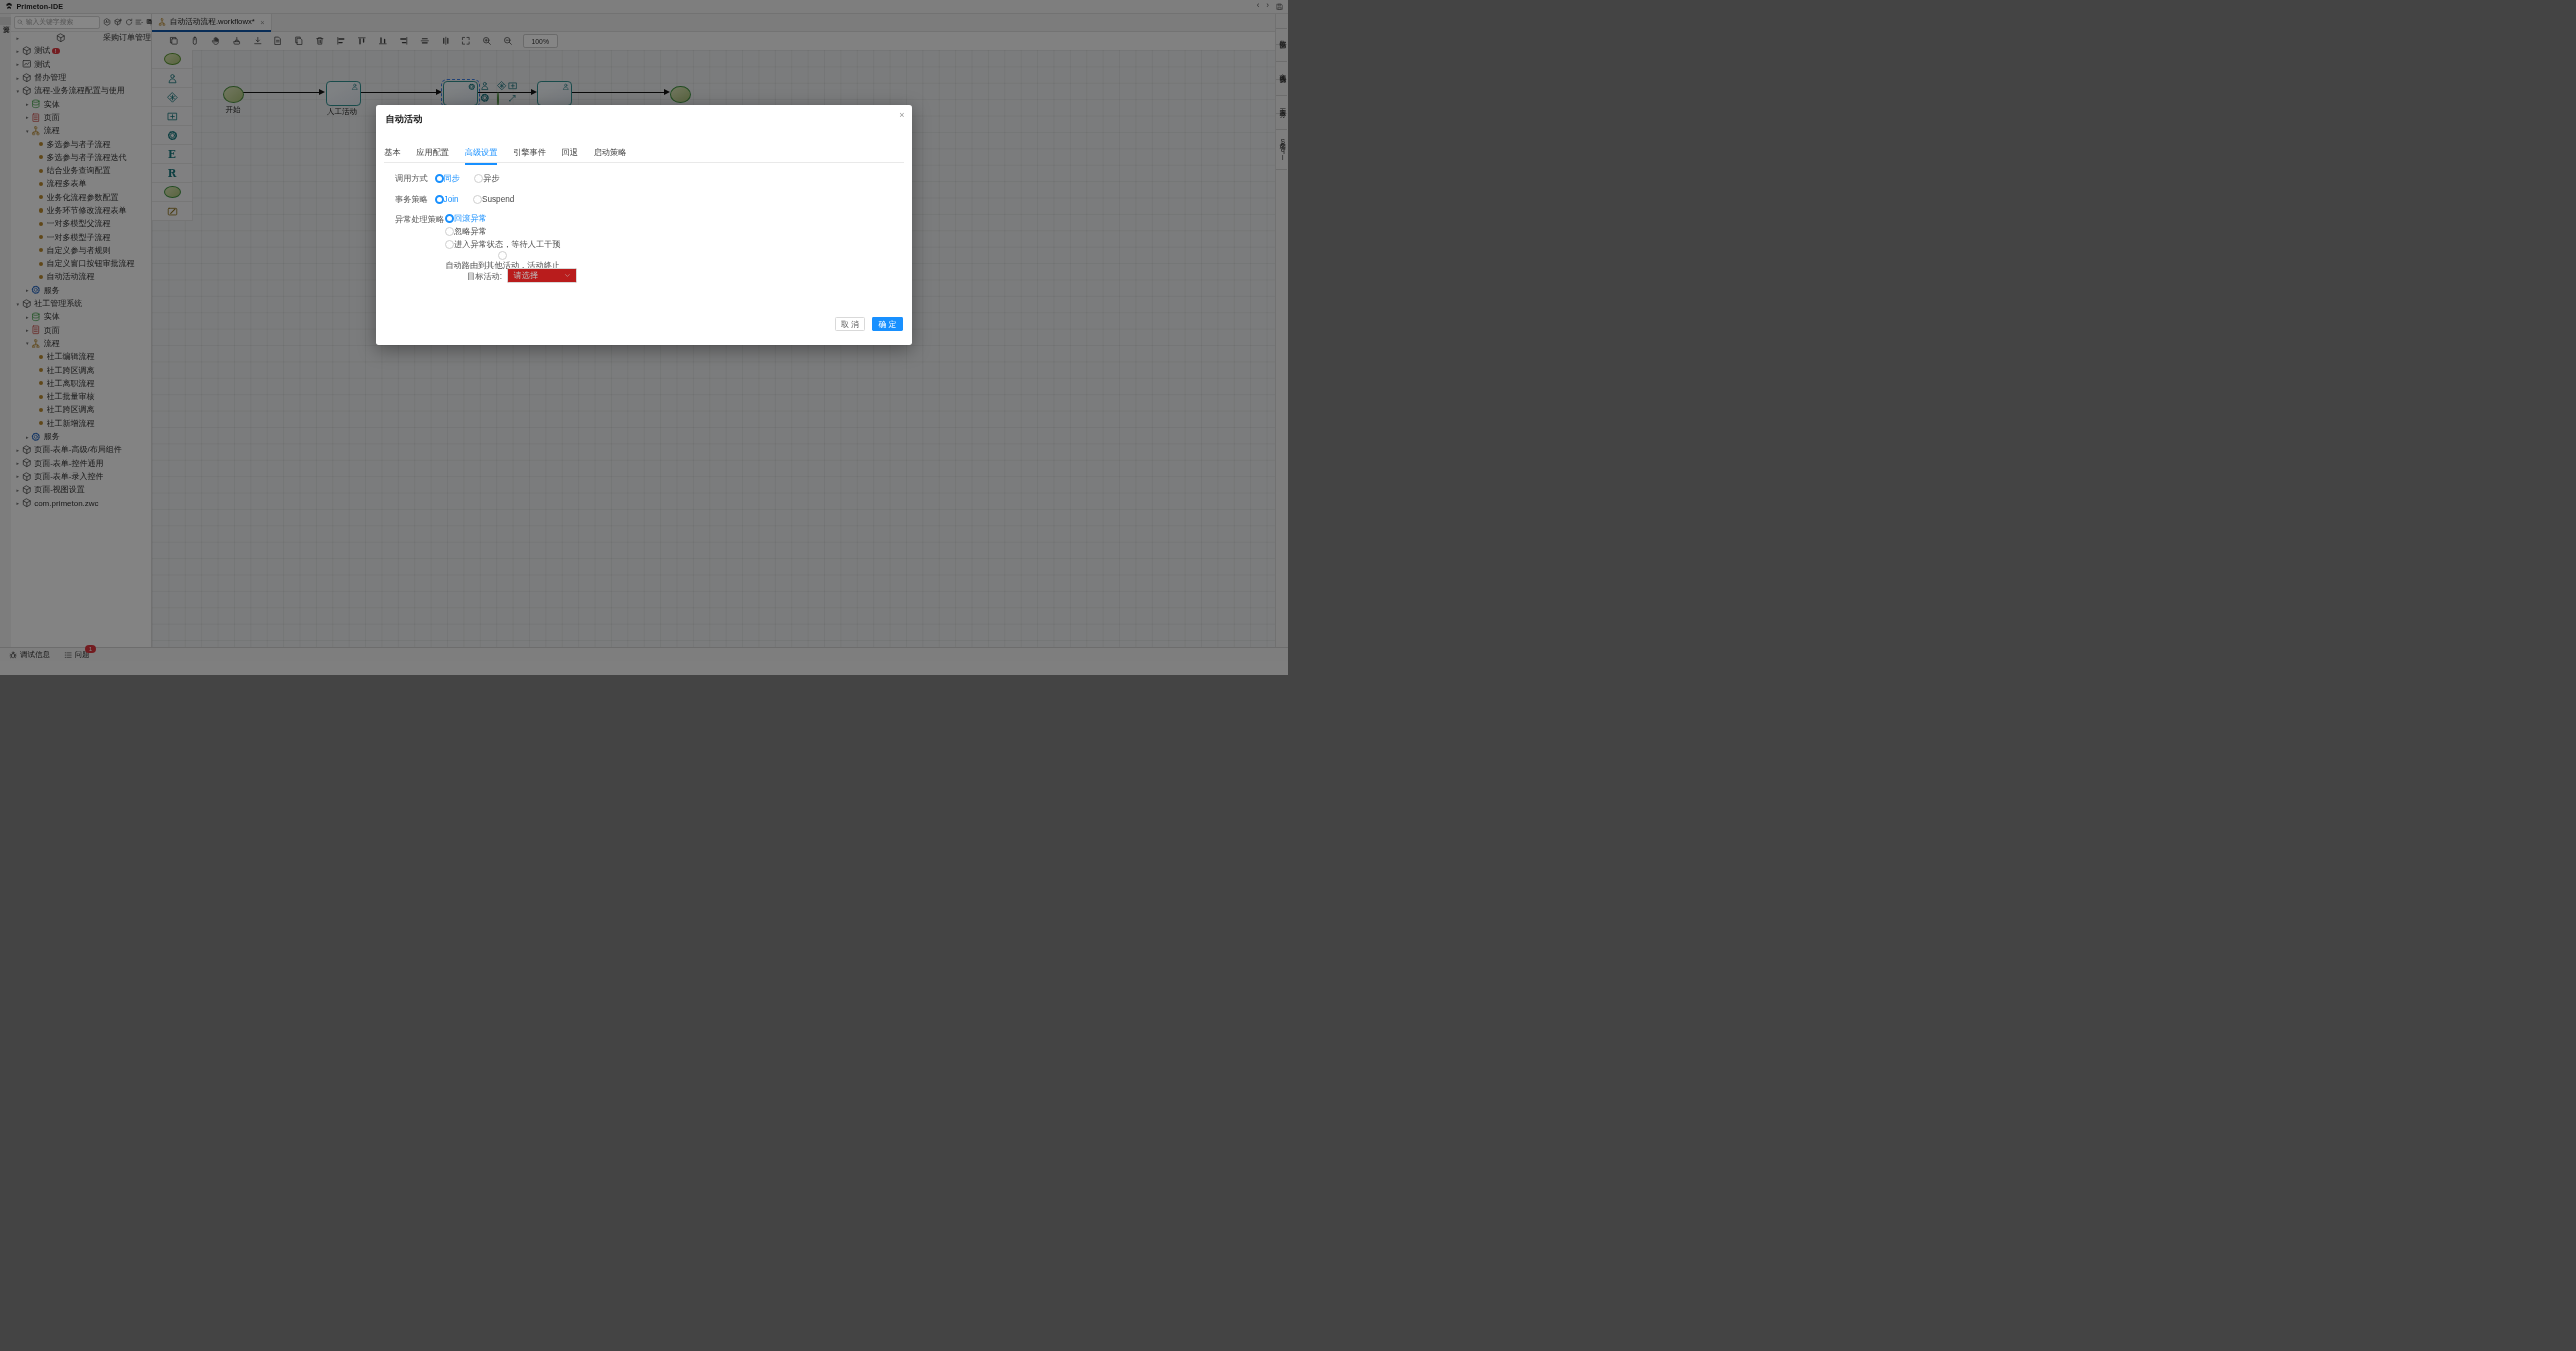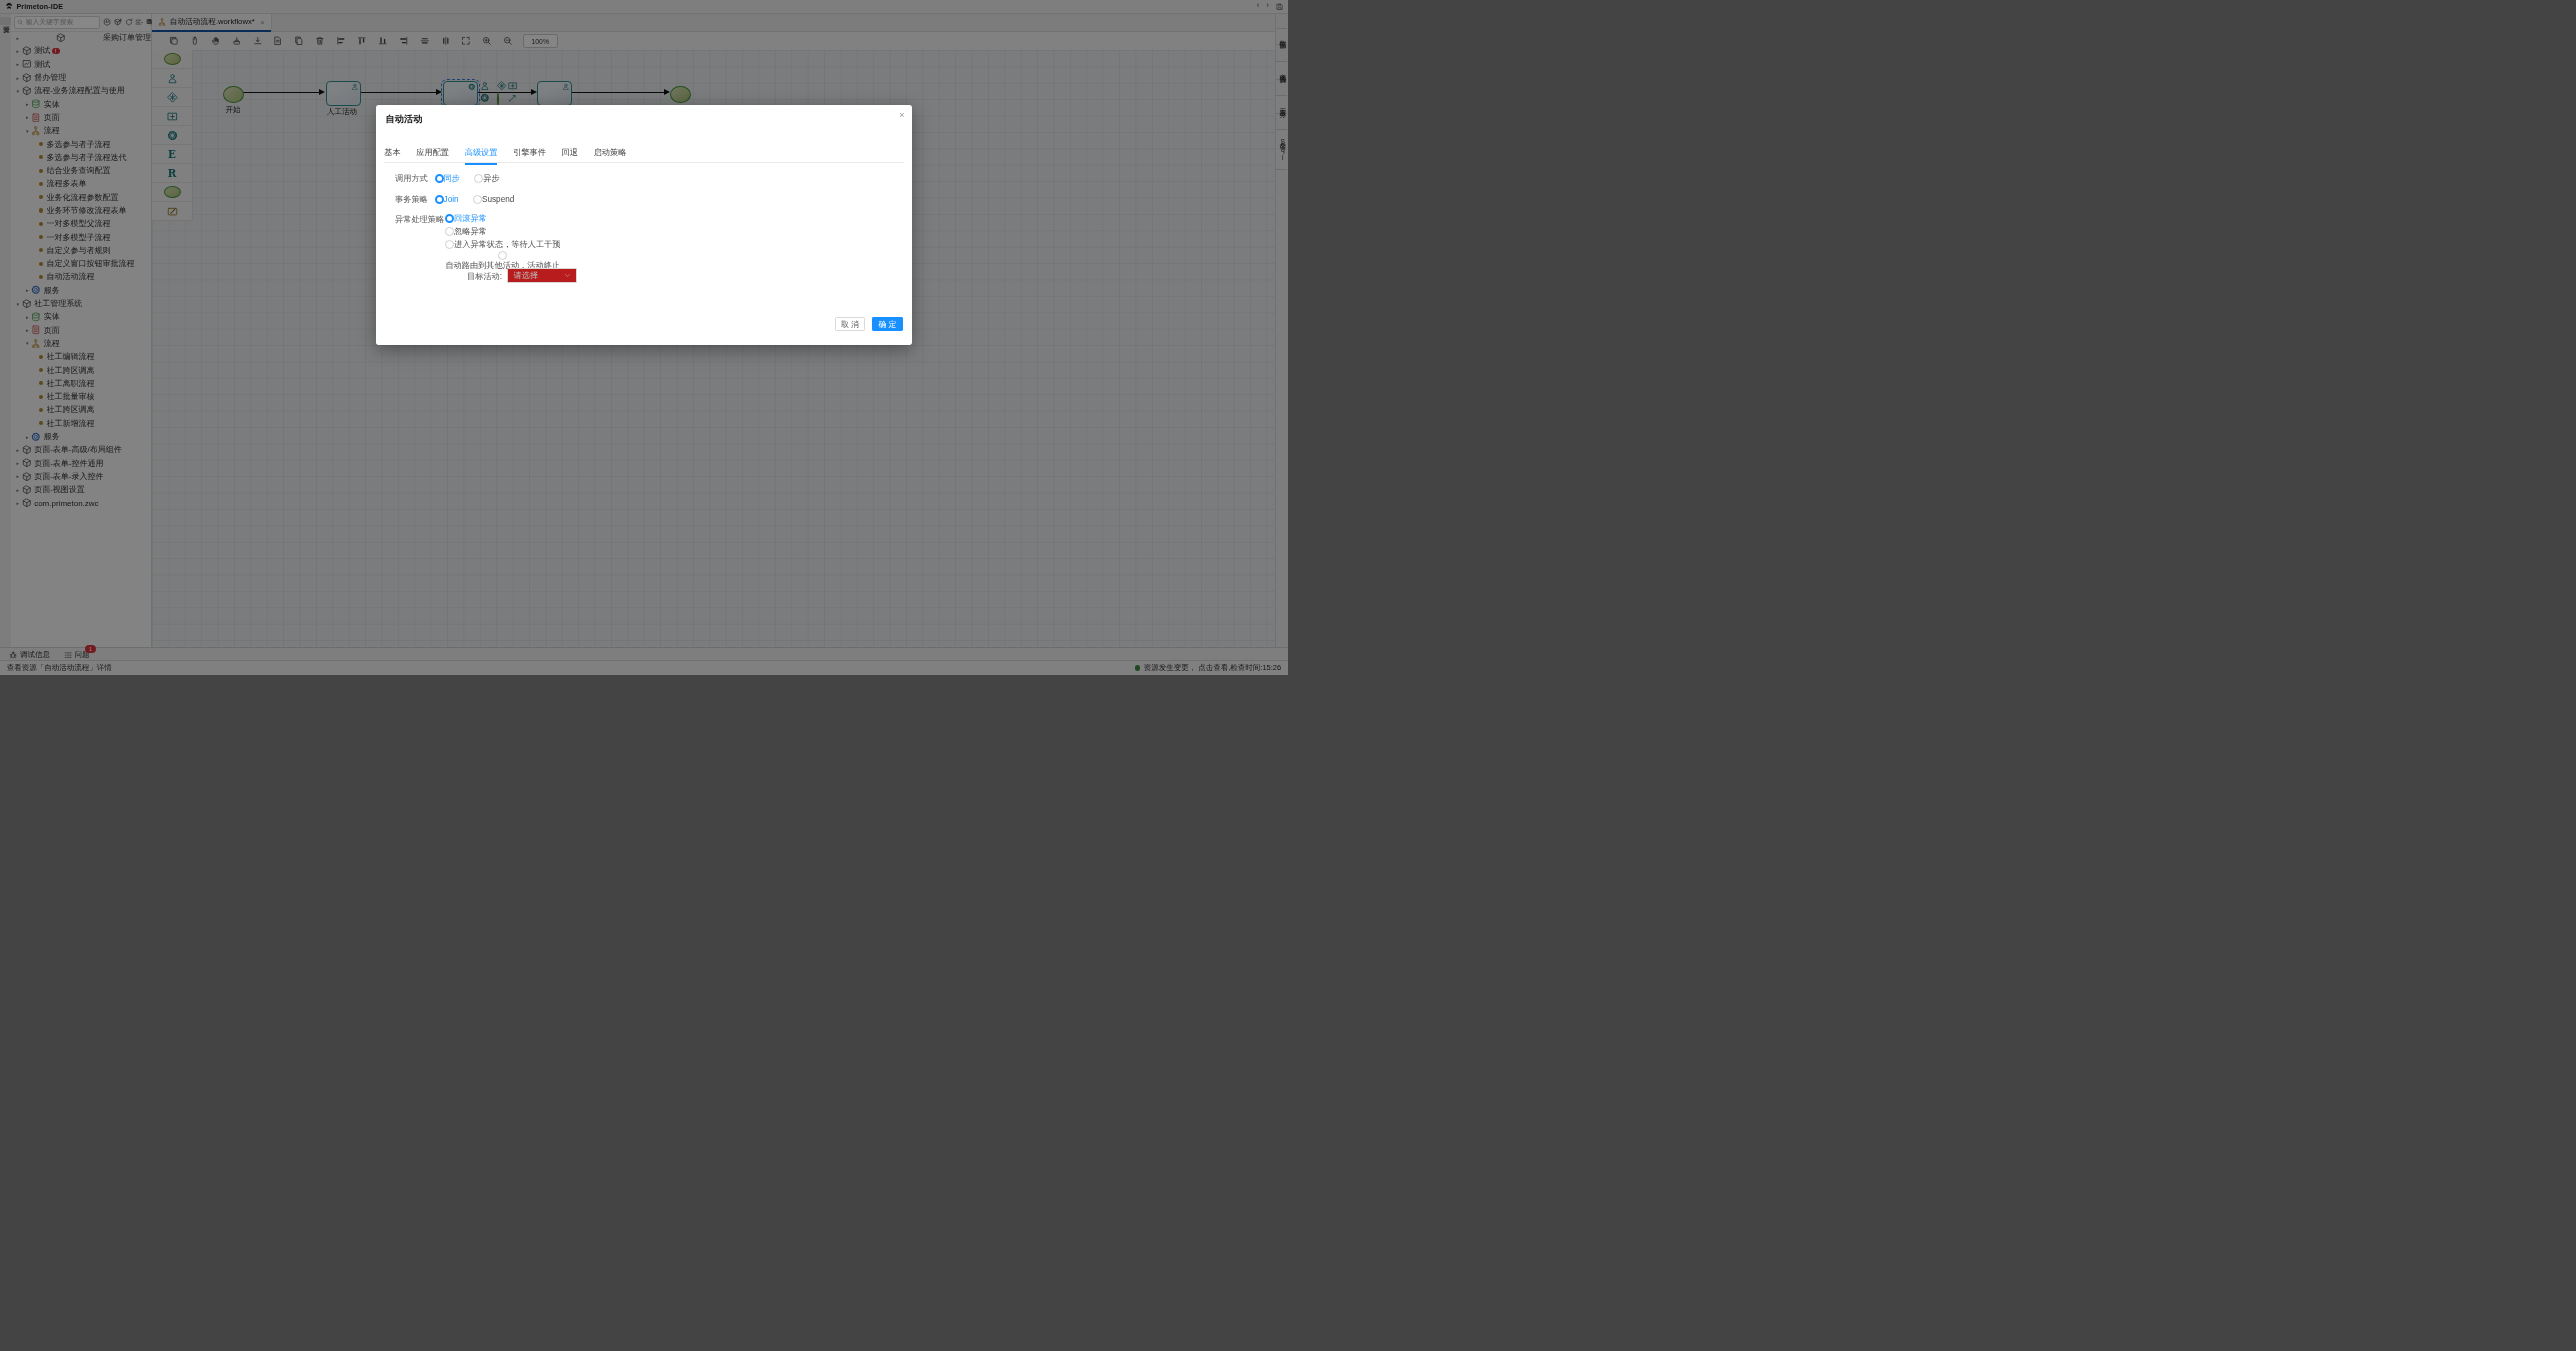--- a/index.html
+++ b/index.html
@@ -745,27 +745,20 @@
             <circle cx="2.6" cy="3.6" r="1" fill="currentColor" stroke="none"></circle>
             <circle cx="2.6" cy="8" r="1" fill="currentColor" stroke="none"></circle>
             <circle cx="2.6" cy="12.4" r="1" fill="currentColor" stroke="none"></circle>
           </svg>
       </span>
       <span>问题</span>
       <span class="bbadge" style="background: rgb(217, 54, 62);">1</span>
     </span>
   </div>
 
-  <div class="statusbar">
-    <span>查看资源「自动活动流程」详情</span>
-    <span class="st-right">
-      <span class="gdot" style="background: rgb(61, 139, 64);"></span>
-      <span>资源发生变更， 点击查看,检查时间:15:26</span>
-    </span>
-  </div>
 
   <div class="mask"></div>
 
   <div class="modal">
     <div class="m-title">自动活动</div>
     <div class="m-close">×</div>
     <div class="m-tabs">
         <div class="m-tab">基本</div>
         <div class="m-tab">应用配置</div>
         <div class="m-tab active">高级设置</div>

